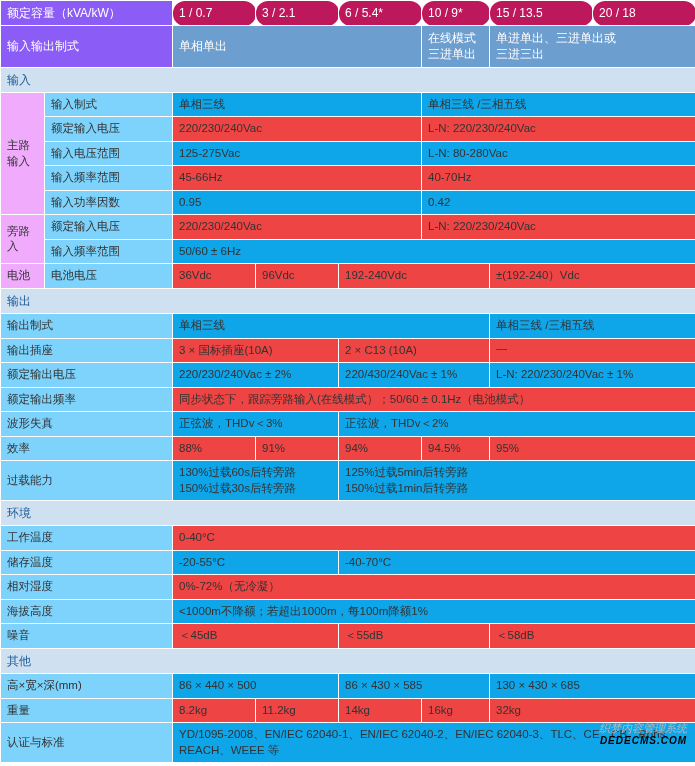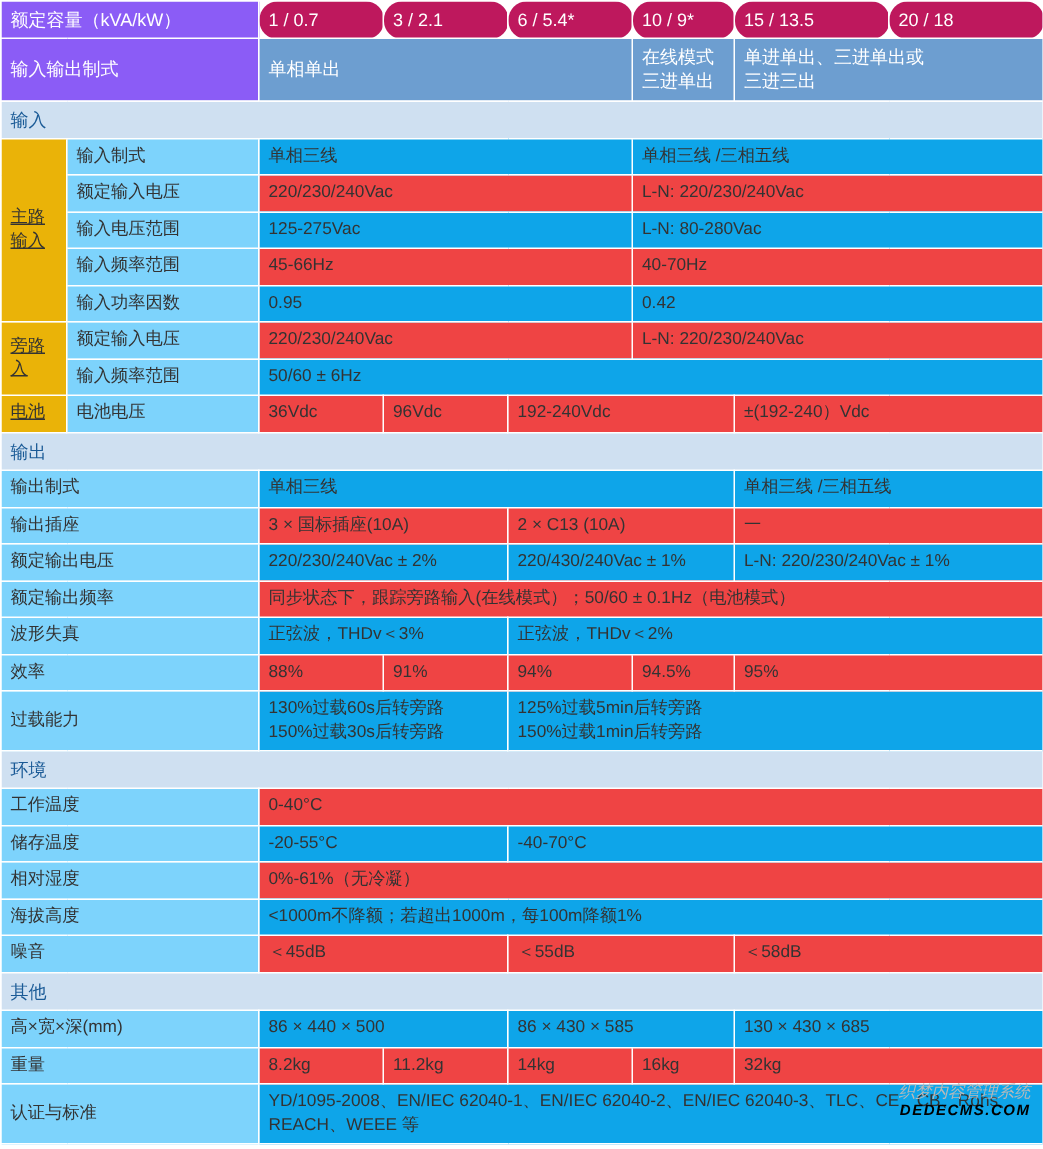--- a/index.html
+++ b/index.html
@@ -52,25 +52,24 @@
   }
   
   .section {
     background: #cfe0f1;
     color: #1a5a96;
     font-size: 12px;
     padding: 5px 8px;
   }
   
   .grp {
-    background: #eab308;
+    background: #f0abfc;
     color: #333;
     text-align: center;
     width: 44px;
-    text-decoration: underline;
   }
   .lbl {
     background: #7dd3fc;
     color: #333;
   }
   
   .val {
     background: #0ea5e9;
   }
   .val-alt {
@@ -240,21 +239,21 @@
     <td class="lbl" colspan="2">工作温度</td>
     <td class="val-alt" colspan="6">0-40°C</td>
   </tr>
   <tr>
     <td class="lbl" colspan="2">储存温度</td>
     <td class="val" colspan="2">-20-55°C</td>
     <td class="val" colspan="4">-40-70°C</td>
   </tr>
   <tr>
     <td class="lbl" colspan="2">相对湿度</td>
-    <td class="val-alt" colspan="6">0%-61%（无冷凝）</td>
+    <td class="val-alt" colspan="6">0%-72%（无冷凝）</td>
   </tr>
   <tr>
     <td class="lbl" colspan="2">海拔高度</td>
     <td class="val" colspan="6">&lt;1000m不降额；若超出1000m，每100m降额1%</td>
   </tr>
   <tr>
     <td class="lbl" colspan="2">噪音</td>
     <td class="val-alt" colspan="2">＜45dB</td>
     <td class="val-alt" colspan="2">＜55dB</td>
     <td class="val-alt" colspan="2">＜58dB</td>

